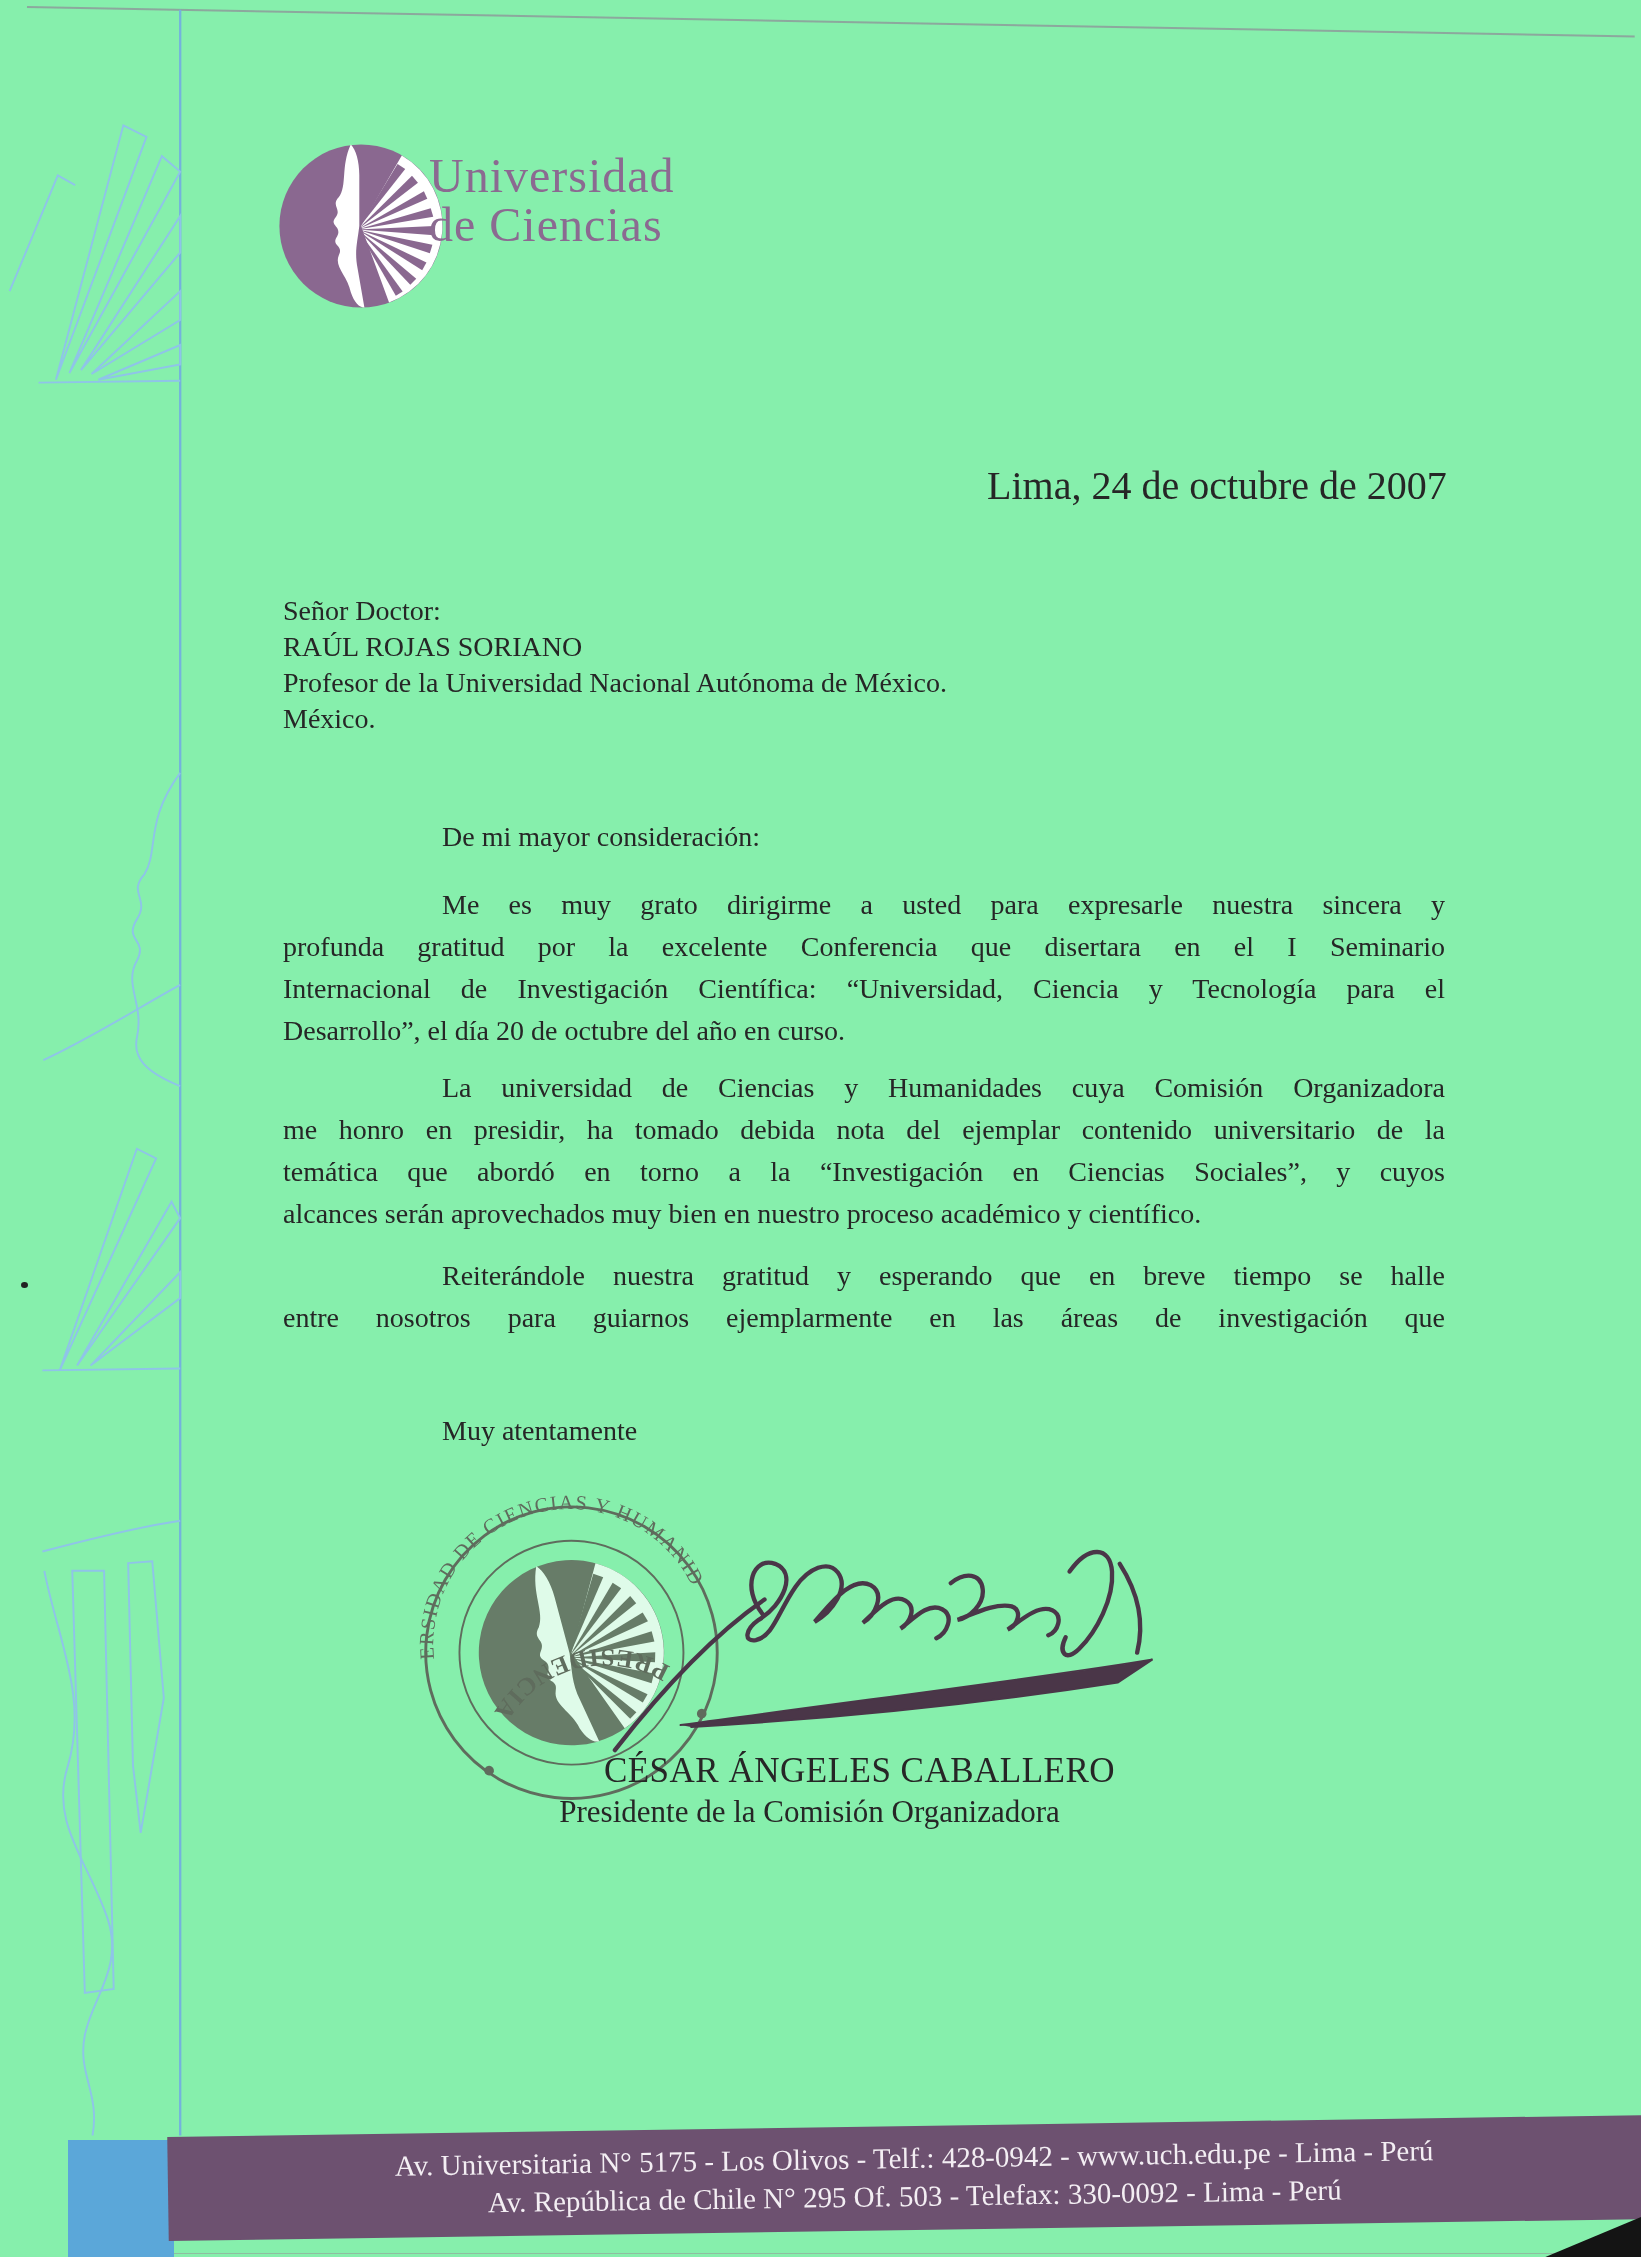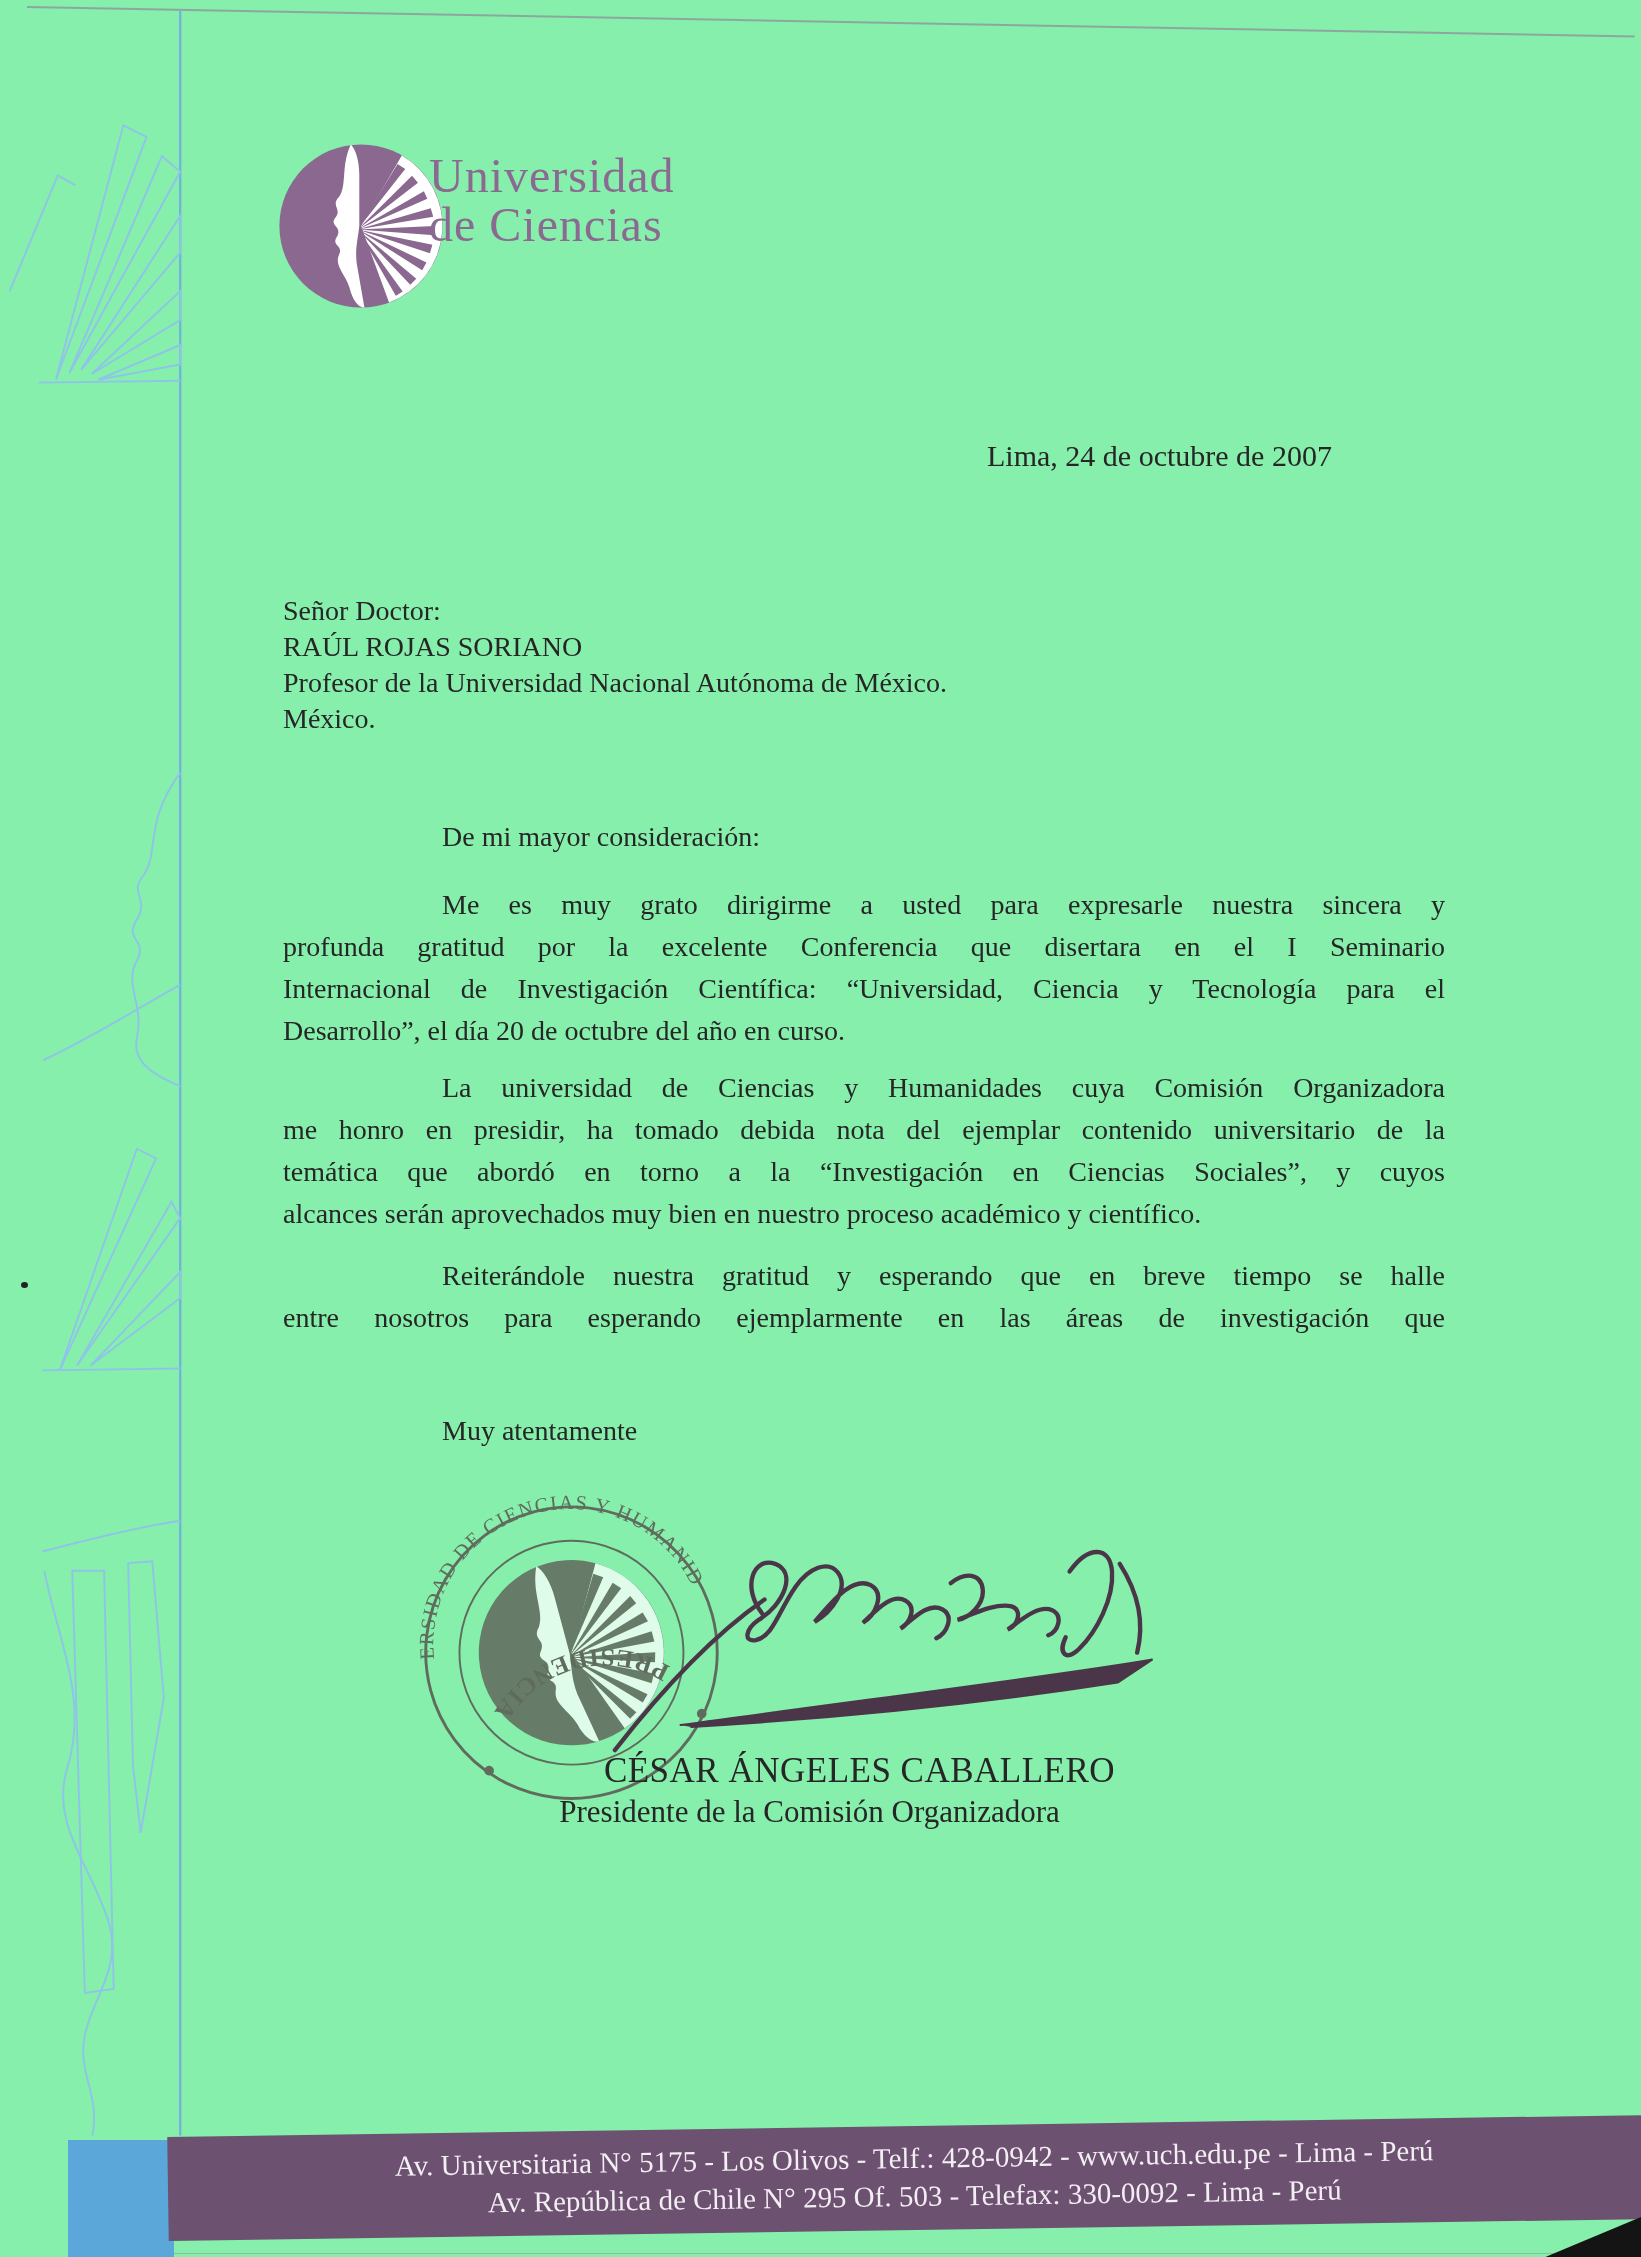--- a/index.html
+++ b/index.html
@@ -15,21 +15,21 @@
   .bottom-scan-line{position:absolute;left:87px;top:2253px;width:1554px;height:1px;background:#9a9a9a;opacity:.6;}
   
   .margin-art{position:absolute;left:0;top:0;}
   
   .logo-emblem{position:absolute;left:276px;top:141px;width:170px;height:170px;color:#8a6890;}
   .logo-text{
     position:absolute;left:429px;top:151px;color:#8b6a91;
     font-size:48px;line-height:49px;letter-spacing:1px;
   }
   
-  .date-line{position:absolute;left:987px;top:439px;font-size:30px;}
+  .date-line{position:absolute;left:987px;top:462px;font-size:40px;}
   .addr{position:absolute;left:283px;top:593px;font-size:28px;line-height:36px;}
   .body-block{position:absolute;left:283px;top:816px;width:1162px;font-size:28px;}
   .bline{line-height:42px;height:42px;text-align:left;white-space:normal;}
   .bline.jst{text-align:justify;text-align-last:justify;}
   .bline.ind{padding-left:159px;}
   .bline.jst.ind{padding-left:0;text-indent:159px;}
   .para1{position:absolute;left:0;top:68px;width:1162px;}
   .para2{position:absolute;left:0;top:251px;width:1162px;}
   .para3{position:absolute;left:0;top:439px;width:1162px;}
   .closing{position:absolute;left:159px;top:599px;font-size:28px;}
@@ -131,21 +131,21 @@
 
     <div class="para2">
       <div class="bline jst ind">La universidad de Ciencias y Humanidades cuya Comisión Organizadora</div>
       <div class="bline jst">me honro en presidir, ha tomado debida nota del ejemplar contenido universitario de la</div>
       <div class="bline jst">temática que abordó en torno a la “Investigación en Ciencias Sociales”, y cuyos</div>
       <div class="bline">alcances serán aprovechados muy bien en nuestro proceso académico y científico.</div>
     </div>
 
     <div class="para3">
       <div class="bline jst ind">Reiterándole nuestra gratitud y esperando que en breve tiempo se halle</div>
-      <div class="bline jst">entre nosotros para esperando ejemplarmente en las áreas de investigación que</div>
+      <div class="bline jst">entre nosotros para guiarnos ejemplarmente en las áreas de investigación que</div>
     </div>
 
     <div class="closing">Muy atentamente</div>
   </div>
 
   <svg class="sig-layer" width="1641" height="2257" viewBox="0 0 1700 2338">
     <g transform="rotate(-15 592 1712)" opacity="0.82">
       <circle cx="592" cy="1712" r="151" fill="none" stroke="#57504c" stroke-width="3"></circle>
       <circle cx="592" cy="1712" r="116" fill="none" stroke="#57504c" stroke-width="2"></circle>
       <g color="#5c5550" opacity="0.9">

